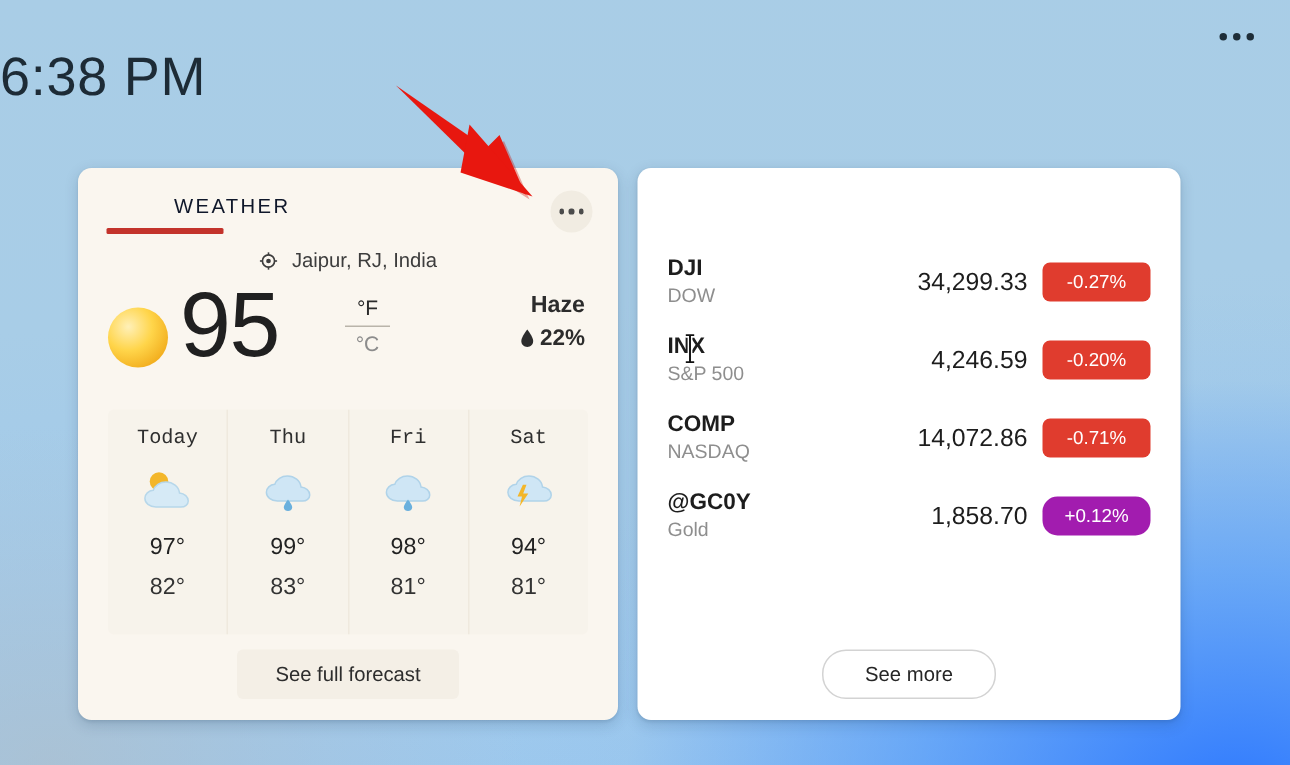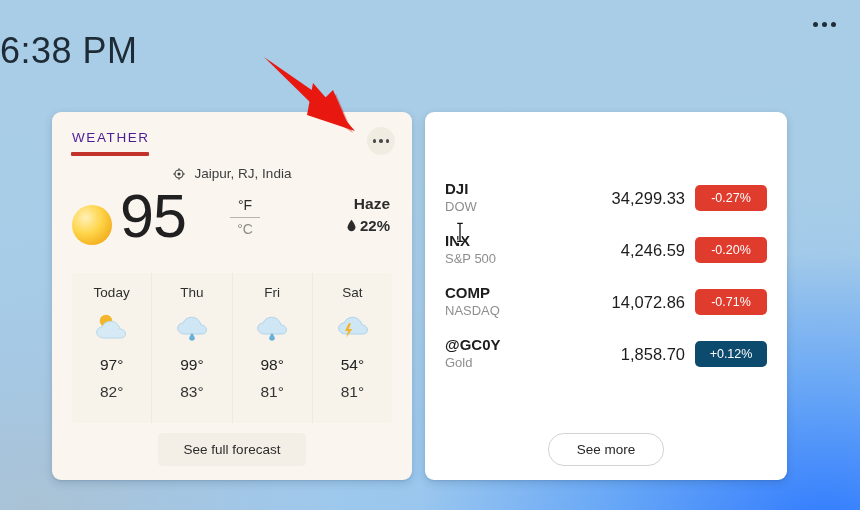--- a/index.html
+++ b/index.html
@@ -69,21 +69,21 @@
   .card-header {
     position: relative;
     height: 52px;
   }
   .hdr-title {
     position: absolute;
     left: 20px; top: 18px;
     font-size: 13.5px;
     letter-spacing: 1.6px;
   }
-  #weather-title { color: #4c1d95; }
+  #weather-title { color: #0f172a; margin-left: 44px; }
   #weather-underline {
     position: absolute;
     left: 19px; top: 40px;
     width: 78px; height: 3.5px;
     background: #c3332b;
     border-radius: 1px;
   }
   #money-title { color: #8b8b8b; }
 
   .dots-btn {
@@ -182,20 +182,21 @@
     flex-direction: column;
     align-items: center;
     padding-top: 12px;
     border-left: 1px solid #efe9de;
     cursor: pointer;
   }
   .fc-tile:first-child { border-left: none; }
   .fc-day {
     font-size: 13.5px;
     color: #2f2f2f;
+    font-family: Liberation Mono, monospace;
   }
   .fc-icon {
     margin-top: 10px;
     width: 40px; height: 32px;
   }
   .fc-hi {
     margin-top: 14px;
     font-size: 15.5px;
     color: #222;
   }
@@ -218,21 +219,21 @@
     border: none;
     border-radius: 4px;
     padding: 9px 26px;
     cursor: pointer;
     font-family: "Liberation Sans", sans-serif;
   }
 
   
   #money-rows {
     position: absolute;
-    left: 0; top: 60px;
+    left: 0; top: 50px;
     width: 362px;
   }
   .mk-row {
     position: relative;
     height: 52px;
     padding: 0 20px;
     display: flex;
     align-items: center;
     cursor: pointer;
   }
@@ -258,21 +259,21 @@
   .mk-chg {
     width: 72px;
     height: 26px;
     border-radius: 5px;
     display: flex; align-items: center; justify-content: center;
     font-size: 12.5px;
     font-weight: normal;
     color: #ffffff;
   }
   .chg-down { background: #e03c2e; }
-  .chg-up { background: #0c4a6e; }
+  .chg-up { background: #a21caf; border-radius: 10px; }
 
   
   #money-footer {
     position: absolute;
     left: 0; bottom: 14px; width: 362px;
     display: flex; justify-content: center;
   }
   #see-more-btn {
     font-size: 13.5px;
     color: #262626;
@@ -386,21 +387,21 @@
         <div class="fc-hi">98°</div>
         <div class="fc-lo">81°</div>
       </div>
 
       <div class="fc-tile">
         <div class="fc-day">Sat</div>
         <svg class="fc-icon" viewBox="0 0 40 32">
           <path d="M14 24 C9.6 24 6.6 21.3 6.6 18.2 C6.6 15.4 9.0 13.1 12.2 12.9 C13.3 9.6 16.6 7.3 20.6 7.3 C25.3 7.3 29.2 10.5 29.7 14.7 C33.0 15.0 35.5 17.3 35.5 20.0 C35.5 22.3 33.4 24 30.6 24 Z" fill="#cfe6f5" stroke="#b0d3e9" stroke-width="1"></path>
           <path d="M16.6 13.2 L13.0 21.0 L16.0 21.0 L14.4 27.6 L20.2 19.0 L16.8 19.0 L19.0 13.2 Z" fill="#f3b62a"></path>
         </svg>
-        <div class="fc-hi">54°</div>
+        <div class="fc-hi">94°</div>
         <div class="fc-lo">81°</div>
       </div>
 
     </div>
 
     <div id="wx-footer">
       <button id="see-forecast-btn">See full forecast</button>
     </div>
   </div>
 

